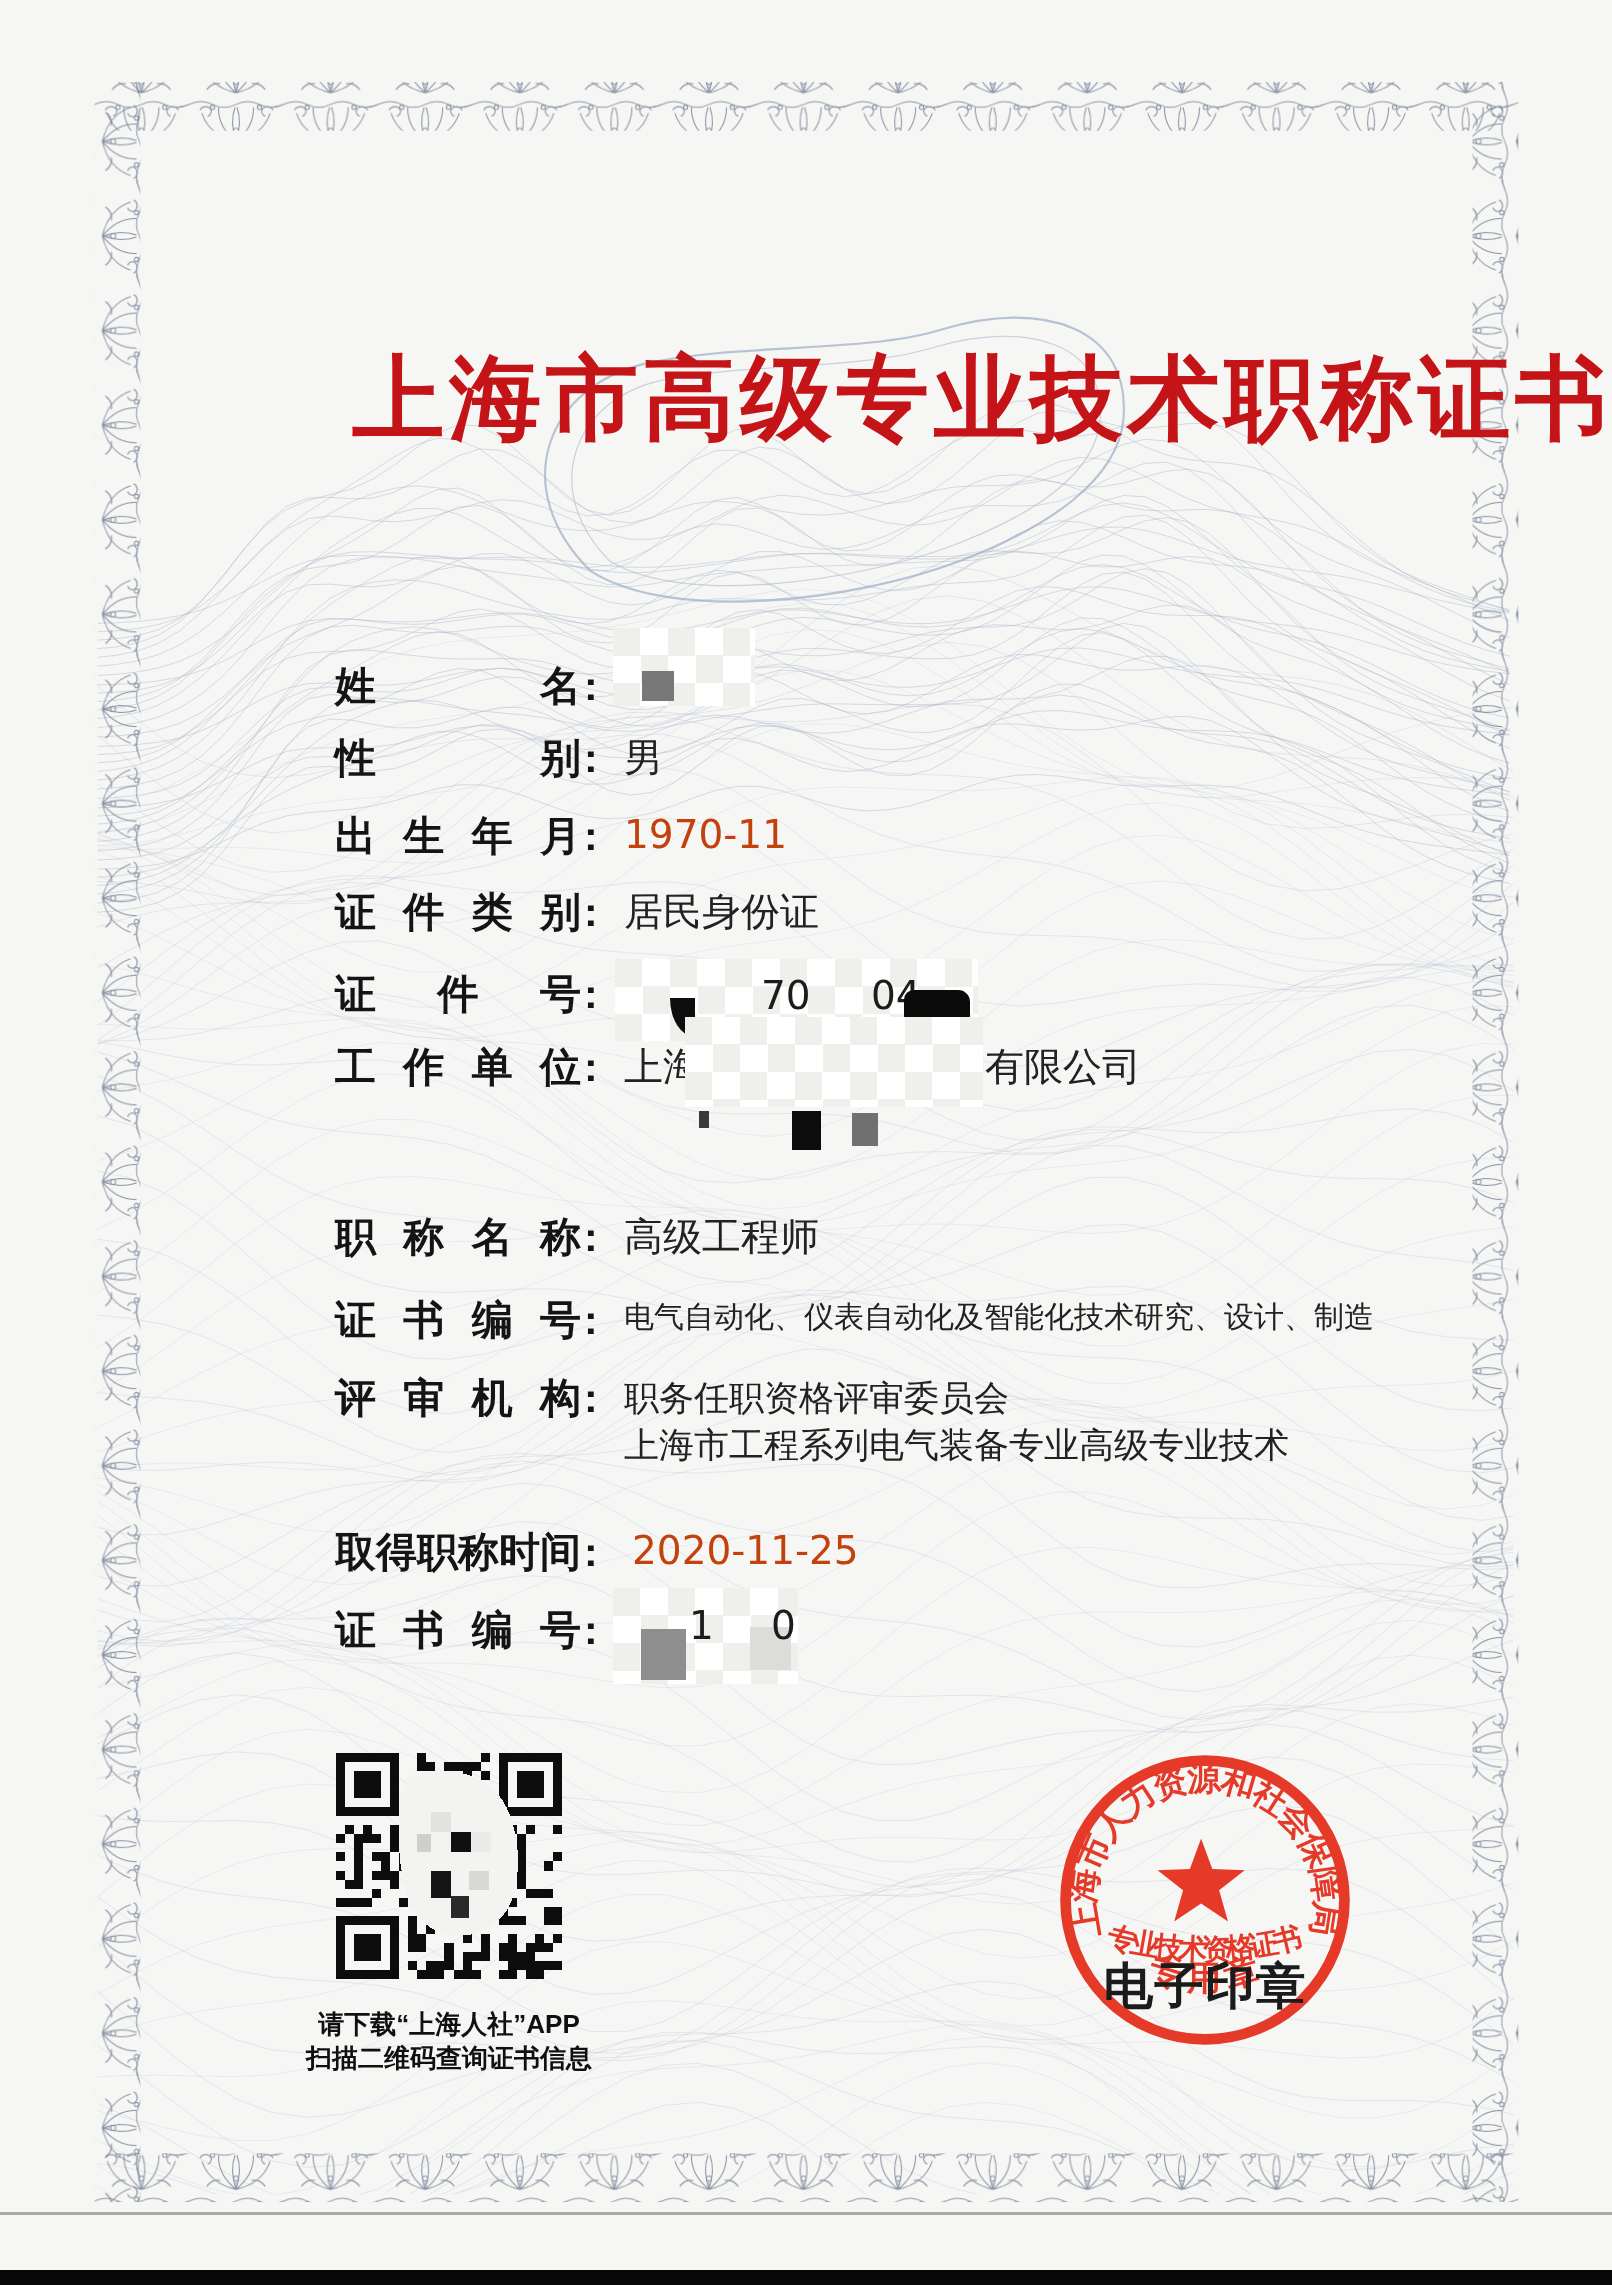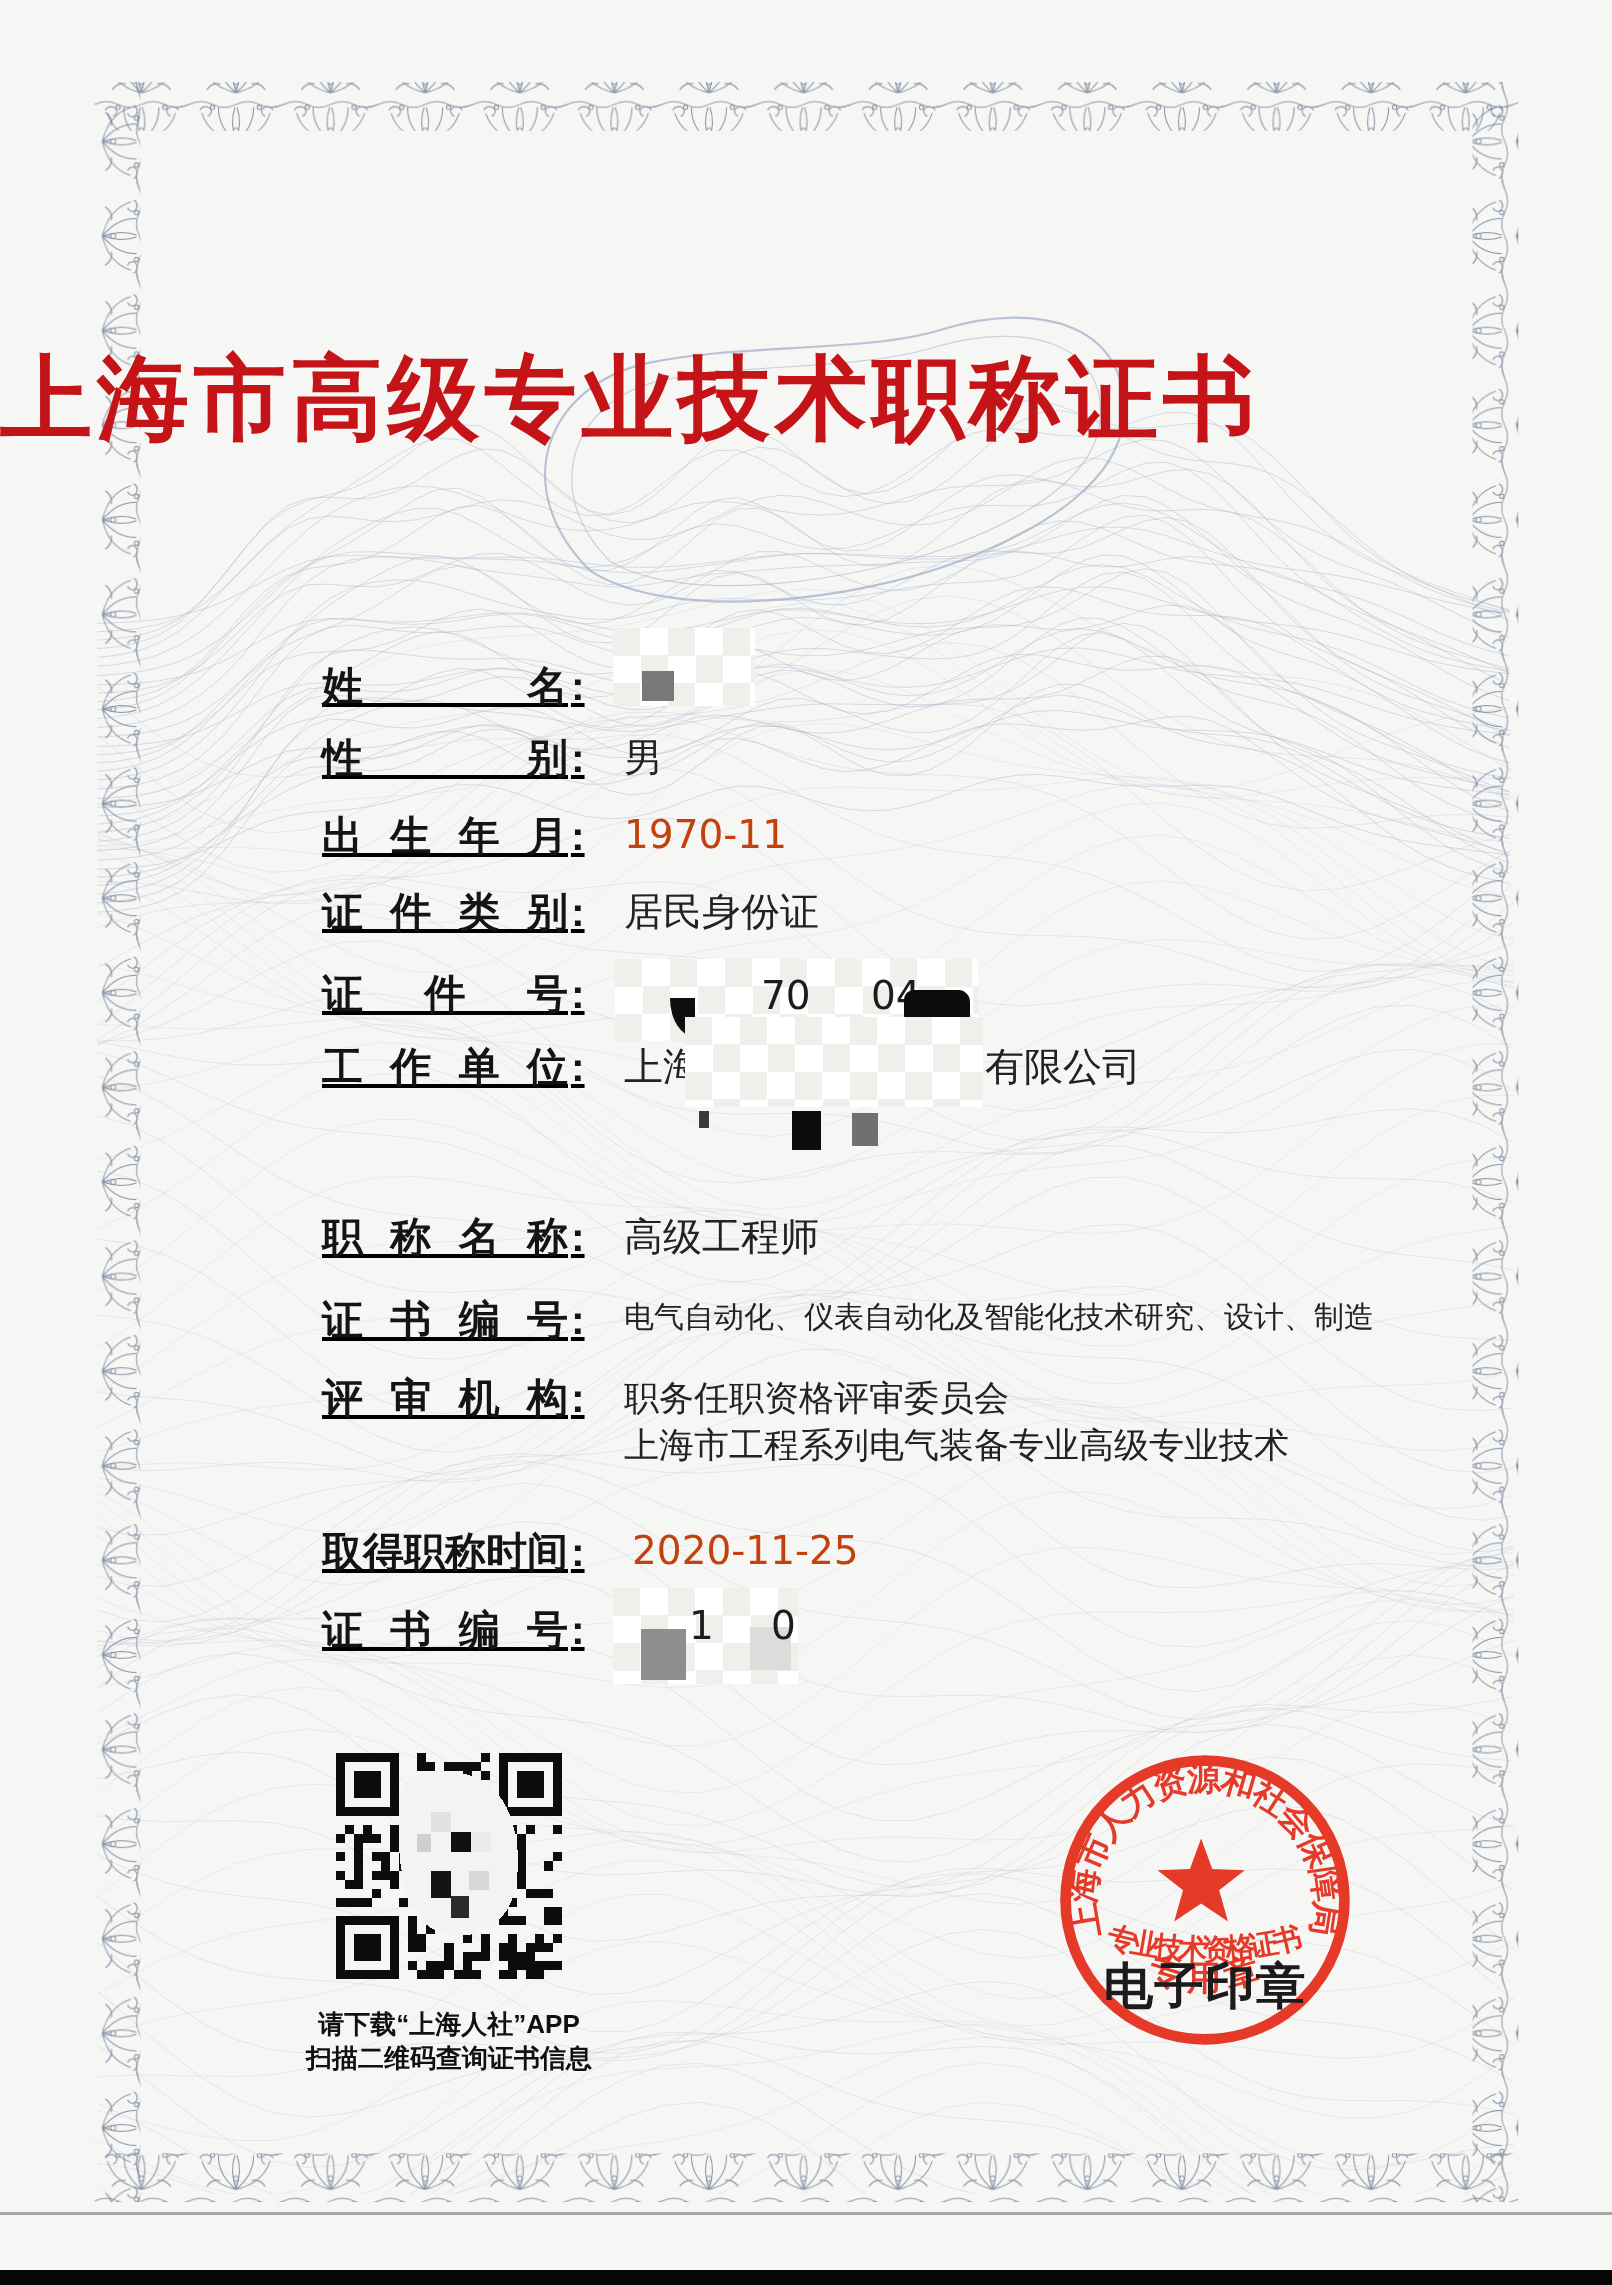--- a/index.html
+++ b/index.html
@@ -1,25 +1,25 @@
 <!DOCTYPE html>
 <html><head>
 <meta charset="utf-8">
 <style>
   html,body{margin:0;padding:0;background:#f6f6f4;}
   .page{position:relative;width:1612px;height:2286px;background:#f6f6f4;overflow:hidden;
         font-family:"Liberation Sans",sans-serif;}
   svg.layer{position:absolute;left:0;top:0;width:1612px;height:2286px;pointer-events:none;}
   
-  .cert-title{position:absolute;left:0;top:337px;width:100%;margin:0;text-align:left;
+  .cert-title{position:absolute;left:0;top:337px;width:100%;margin:0;text-align:right;
     font-size:92px;font-weight:900;letter-spacing:4.9px;color:#c41418;
     font-family:"Liberation Sans",sans-serif;white-space:nowrap;}
   
   .row{position:absolute;left:322px;right:98px;height:0;}
-  .lblbox{position:absolute;left:0;top:0;display:flex;align-items:center;text-decoration:underline;}
+  .lblbox{position:absolute;left:13px;top:0;display:flex;align-items:center;}
   .just{display:block;width:246px;text-align:justify;text-align-last:justify;
         font-weight:700;font-size:41px;line-height:1.15;color:#141414;}
   .colon{font-weight:700;font-size:41px;line-height:1.15;color:#141414;margin-left:2.9px;}
   .val{position:absolute;left:302px;top:0;white-space:nowrap;color:#222;}
   .kai{font-family:"Liberation Serif",serif;font-size:39px;line-height:1.2;}
   .kai-sm{font-family:"Liberation Serif",serif;font-size:30px;line-height:1.25;}
   .kai-md{font-family:"Liberation Serif",serif;font-size:35px;line-height:47px;}
   .num{font-family:"DejaVu Sans",sans-serif;font-size:39px;line-height:1.15;color:#c2410c;}
   
   .mosaic{position:absolute;background:repeating-conic-gradient(#ffffff 0% 25%, #efefec 0% 50%);

